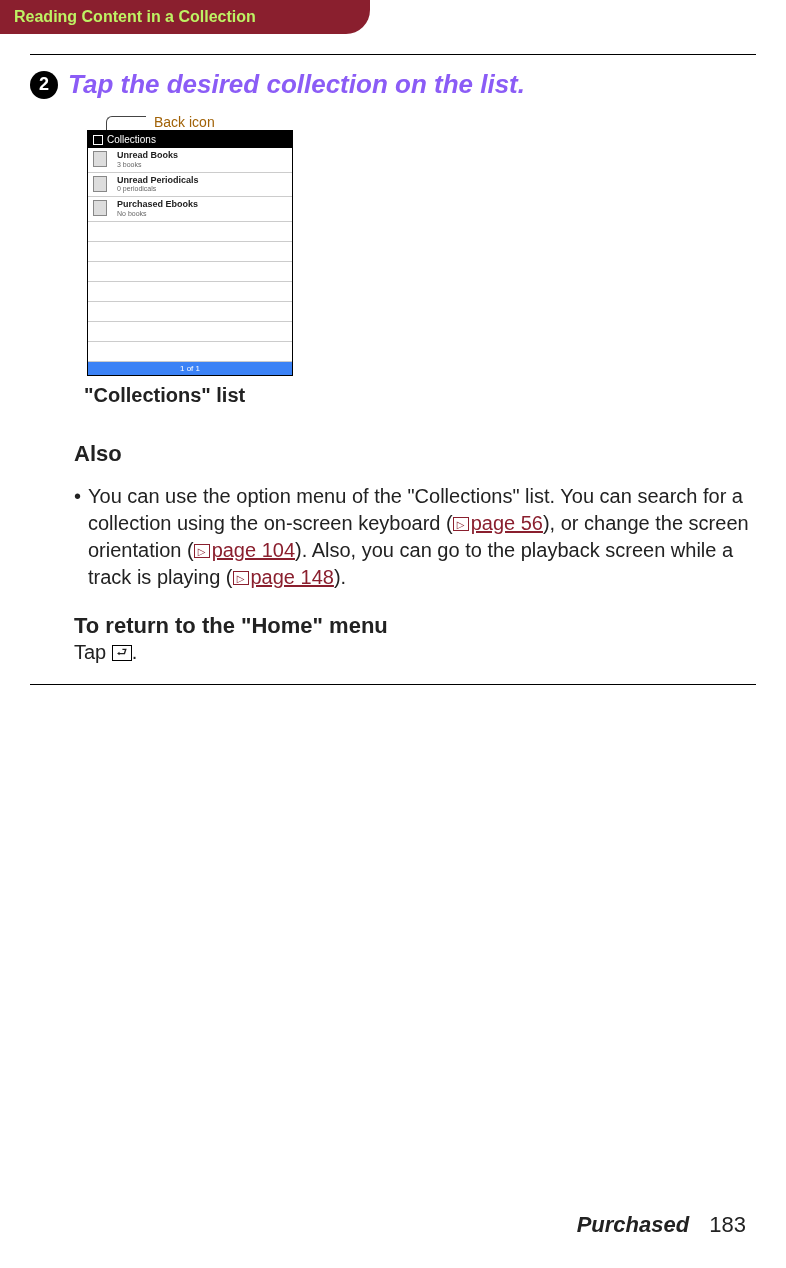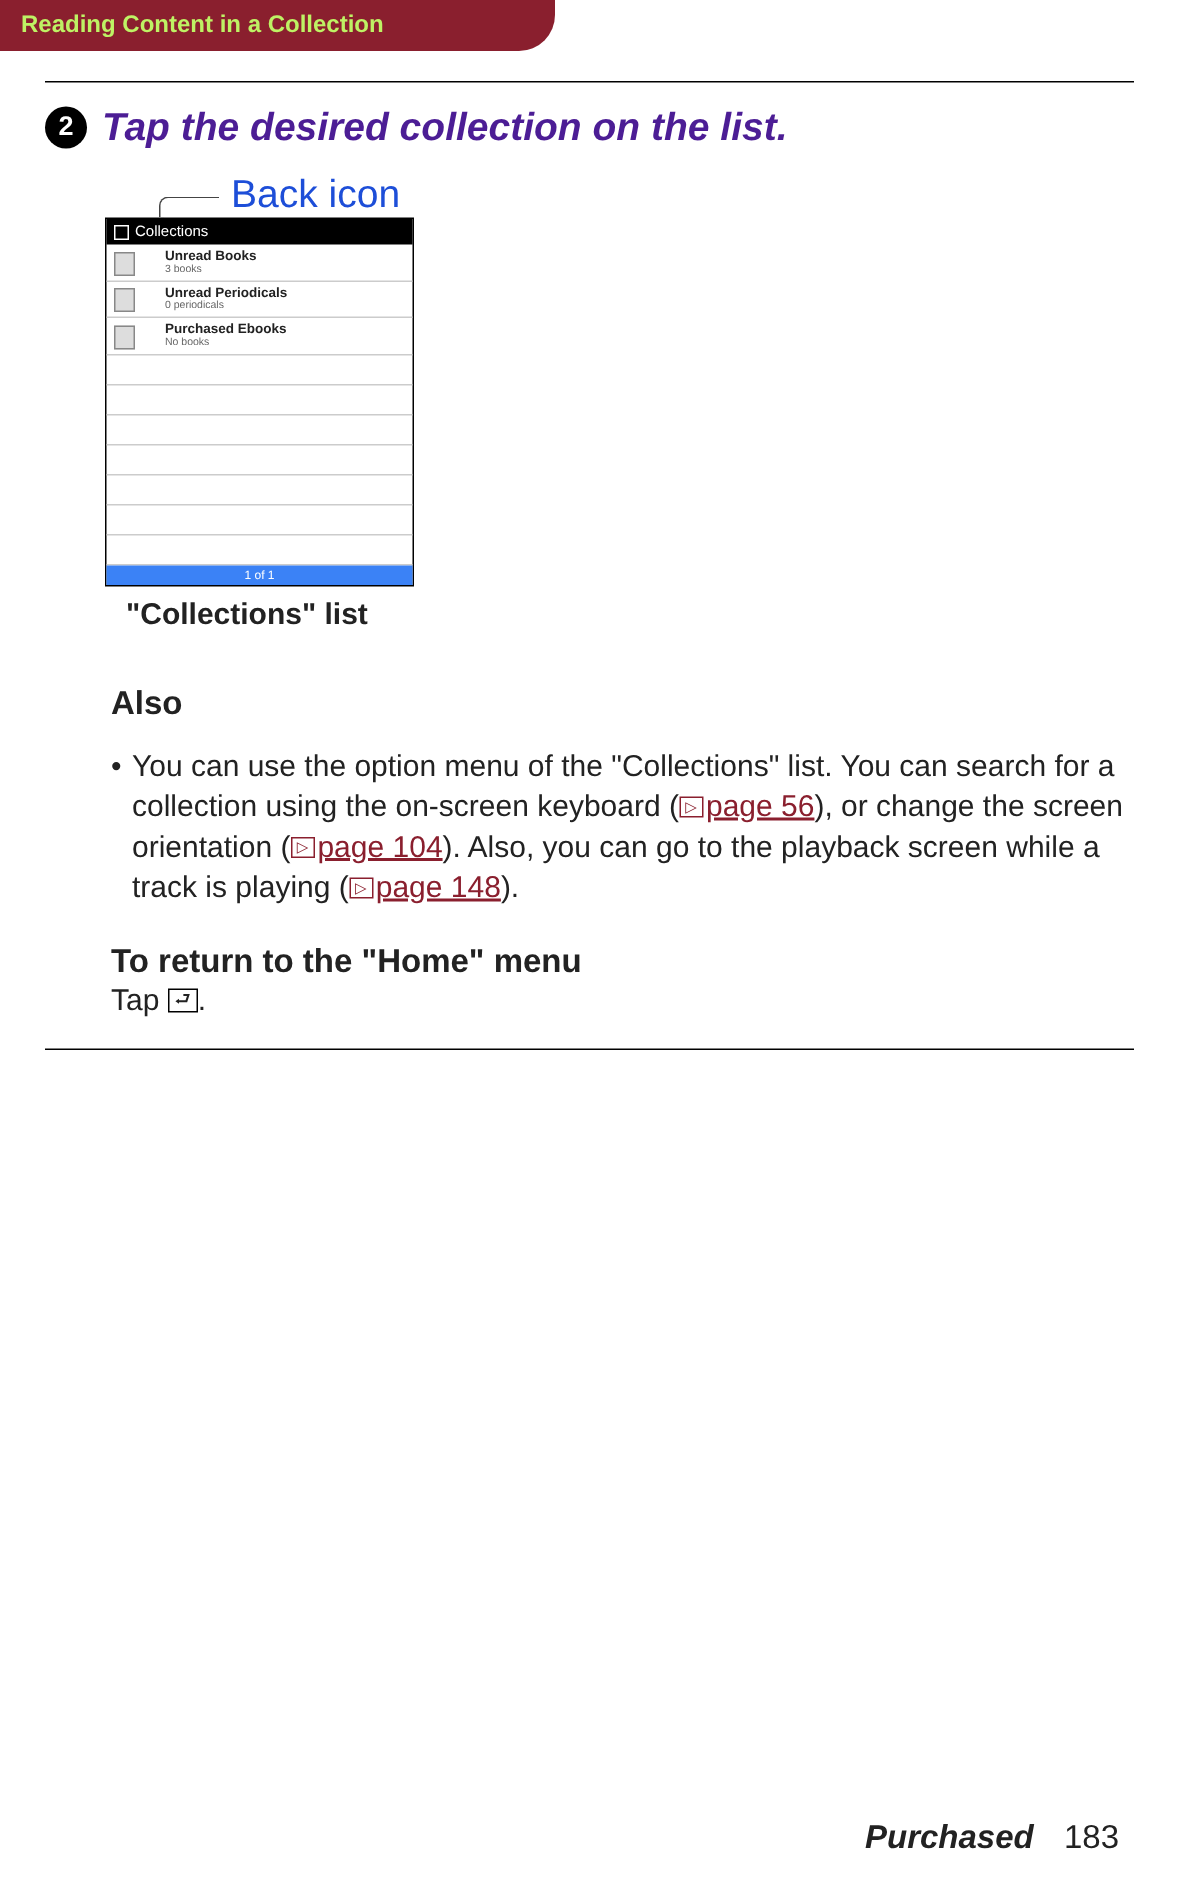--- a/index.html
+++ b/index.html
@@ -40,69 +40,69 @@
     color: #fff;
     border-radius: 50%;
     display: inline-flex;
     align-items: center;
     justify-content: center;
     font-weight: bold;
     font-size: 18px;
     flex-shrink: 0;
   }
   .step-title {
-    color: #4c1d95;
+    color: #8b5cf6;
     font-size: 26px;
     font-weight: bold;
     font-style: italic;
   }
   .back-icon-area {
     margin-top: 14px;
     margin-left: 54px;
   }
   .back-icon-label {
-    font-size: 26px;
-    color: #1d4ed8;
+    font-size: 14px;
+    color: #a16207;
   }
   .callout-line {
     border-left: 1px solid #444;
     border-top: 1px solid #444;
     width: 40px;
     height: 14px;
     margin-left: 22px;
     margin-top: 2px;
     border-top-left-radius: 6px;
   }
   .screenshot {
     width: 206px;
     border: 1px solid #000;
     background: #fff;
-    margin-left: 40px;
+    margin-left: 57px;
   }
   .screenshot-header {
     background: #000;
     color: #fff;
     font-size: 10px;
     padding: 3px 5px;
     display: flex;
     align-items: center;
     gap: 4px;
   }
   .header-icon {
     width: 10px;
     height: 10px;
     border: 1px solid #fff;
     display: inline-block;
   }
   .list-item {
     border-bottom: 1px solid #ccc;
     padding: 3px 5px;
     display: flex;
-    align-items: flex-end;
-    gap: 20px;
+    align-items: flex-start;
+    gap: 10px;
     font-size: 9px;
     min-height: 20px;
   }
   .list-item .thumb {
     width: 14px;
     height: 16px;
     background: #ddd;
     border: 1px solid #888;
   }
   .list-item .text {

